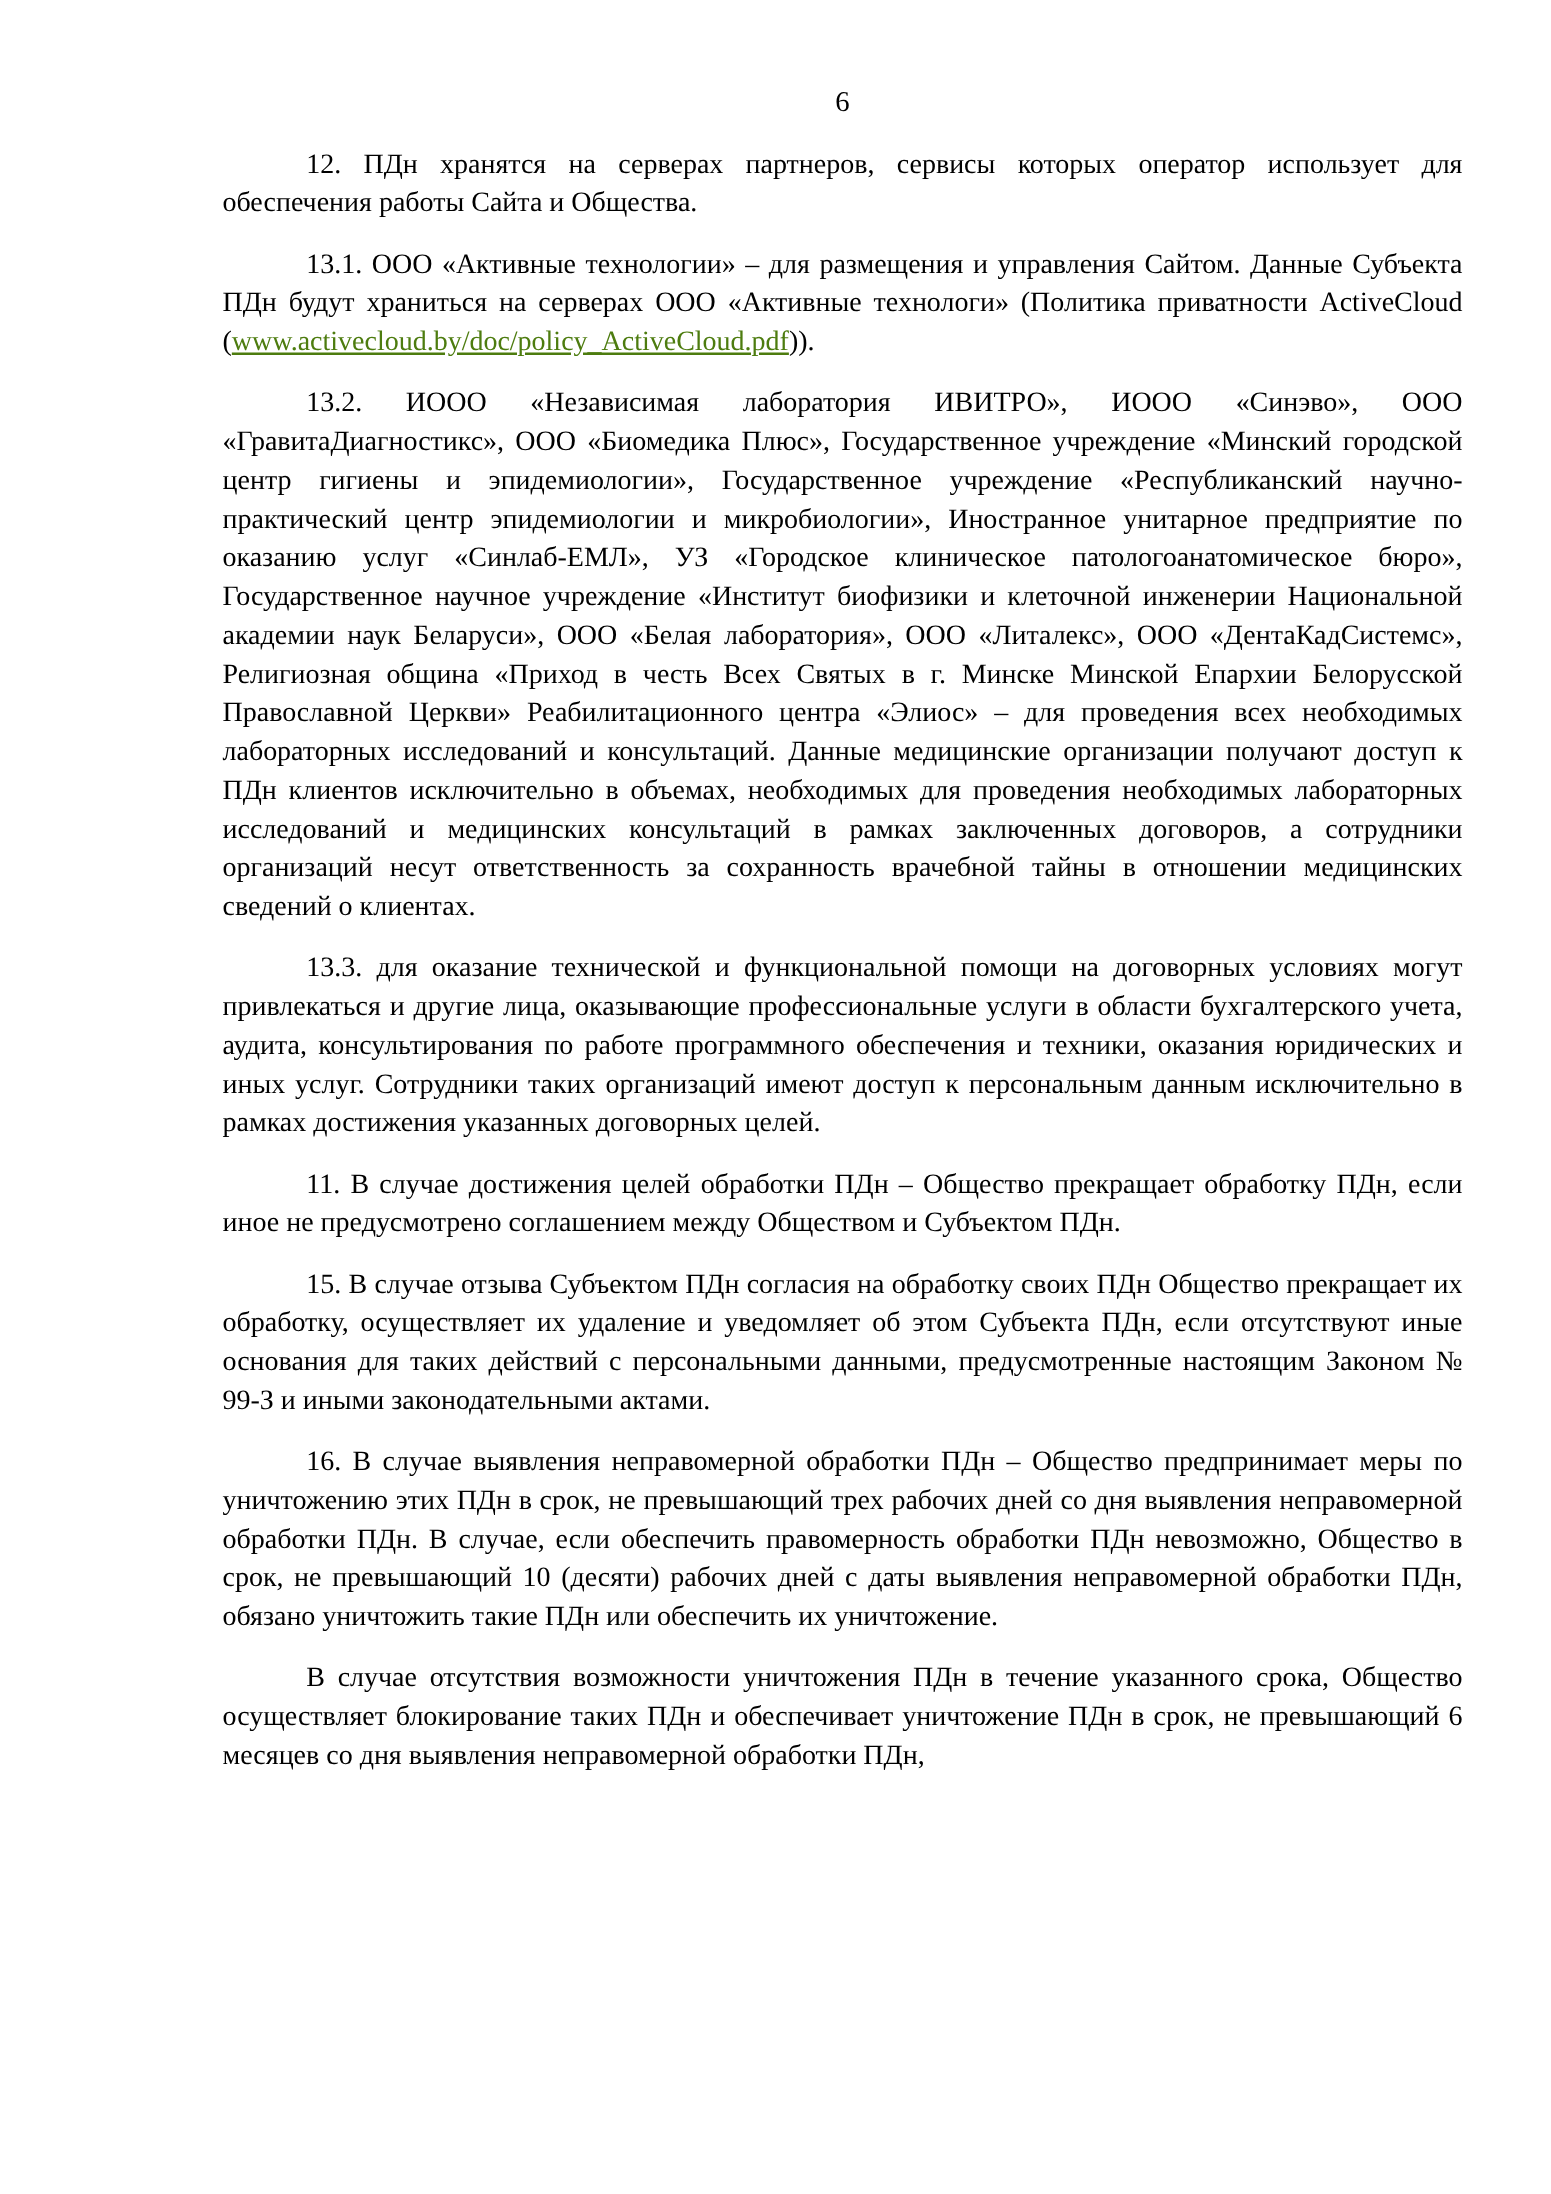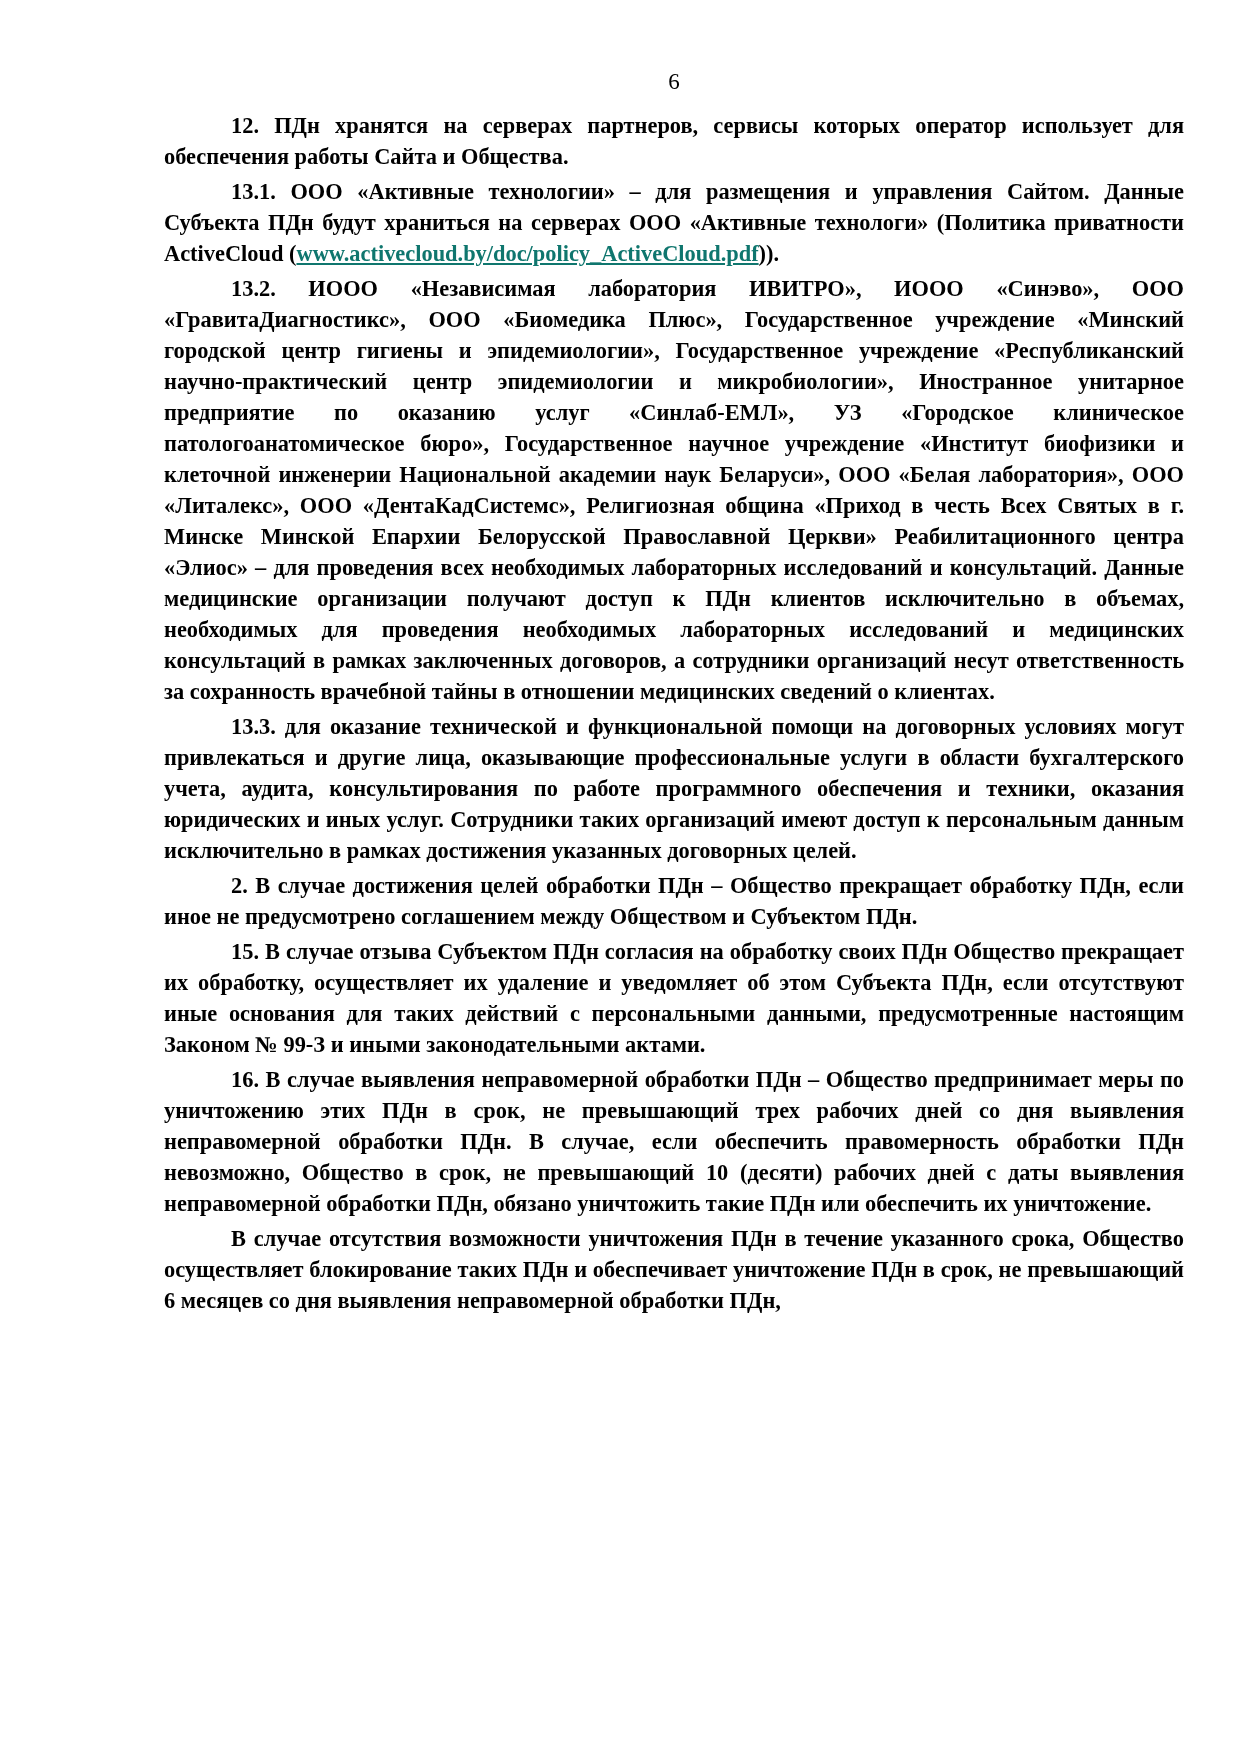--- a/index.html
+++ b/index.html
@@ -21,49 +21,48 @@
     top: 66px;
     width: 1028px;
   }
   .page-number {
     text-align: center;
     font-size: 23px;
     line-height: 31px;
     margin-bottom: 13px;
   }
   .para {
-    margin: 4px;
+    margin: 18px;
     text-align: justify;
     text-indent: 67px;
     font-size: 22.4px;
     line-height: 31px;
-    font-weight: bold;
   }
   .doc-link {
-    color: #0f766e;
+    color: #4d7c0f;
     text-decoration: underline;
   }
 </style>
 </head>
 <body>
 
 <div class="page">
 
   <div class="page-number">6</div>
 
   <p class="para">12. ПДн хранятся на серверах партнеров, сервисы которых оператор использует для обеспечения работы Сайта и Общества.</p>
 
 
   <p class="para"><span>13.1. ООО «Активные технологии» – для размещения и управления Сайтом. Данные Субъекта ПДн будут храниться на серверах ООО «Активные технологи» (Политика приватности ActiveCloud (</span><a class="doc-link" href="#">www.activecloud.by/doc/policy_ActiveCloud.pdf</a><span>)).</span></p>
 
   <p class="para">13.2. ИООО «Независимая лаборатория ИВИТРО», ИООО «Синэво», ООО «ГравитаДиагностикс», ООО «Биомедика Плюс», Государственное учреждение «Минский городской центр гигиены и эпидемиологии», Государственное учреждение «Республиканский научно-практический центр эпидемиологии и микробиологии», Иностранное унитарное предприятие по оказанию услуг «Синлаб-ЕМЛ», УЗ «Городское клиническое патологоанатомическое бюро», Государственное научное учреждение «Институт биофизики и клеточной инженерии Национальной академии наук Беларуси», ООО «Белая лаборатория», ООО «Литалекс», ООО «ДентаКадСистемс», Религиозная община «Приход в честь Всех Святых в г. Минске Минской Епархии Белорусской Православной Церкви» Реабилитационного центра «Элиос» – для проведения всех необходимых лабораторных исследований и консультаций. Данные медицинские организации получают доступ к ПДн клиентов исключительно в объемах, необходимых для проведения необходимых лабораторных исследований и медицинских консультаций в рамках заключенных договоров, а сотрудники организаций несут ответственность за сохранность врачебной тайны в отношении медицинских сведений о клиентах.</p>
 
   <p class="para">13.3. для оказание технической и функциональной помощи на договорных условиях могут привлекаться и другие лица, оказывающие профессиональные услуги в области бухгалтерского учета, аудита, консультирования по работе программного обеспечения и техники, оказания юридических и иных услуг. Сотрудники таких организаций имеют доступ к персональным данным исключительно в рамках достижения указанных договорных целей.</p>
 
-  <p class="para">2. В случае достижения целей обработки ПДн – Общество прекращает обработку ПДн, если иное не предусмотрено соглашением между Обществом и Субъектом ПДн.</p>
+  <p class="para">11. В случае достижения целей обработки ПДн – Общество прекращает обработку ПДн, если иное не предусмотрено соглашением между Обществом и Субъектом ПДн.</p>
 
   <p class="para">15. В случае отзыва Субъектом ПДн согласия на обработку своих ПДн Общество прекращает их обработку, осуществляет их удаление и уведомляет об этом Субъекта ПДн, если отсутствуют иные основания для таких действий с персональными данными, предусмотренные настоящим Законом № 99-З и иными законодательными актами.</p>
 
 
   <p class="para">16. В случае выявления неправомерной обработки ПДн – Общество предпринимает меры по уничтожению этих ПДн в срок, не превышающий трех рабочих дней со дня выявления неправомерной обработки ПДн. В случае, если обеспечить правомерность обработки ПДн невозможно, Общество в срок, не превышающий 10 (десяти) рабочих дней с даты выявления неправомерной обработки ПДн, обязано уничтожить такие ПДн или обеспечить их уничтожение.</p>
 
   <p class="para">В случае отсутствия возможности уничтожения ПДн в течение указанного срока, Общество осуществляет блокирование таких ПДн и обеспечивает уничтожение ПДн в срок, не превышающий 6 месяцев со дня выявления неправомерной обработки ПДн,</p>
 
 </div>
 

